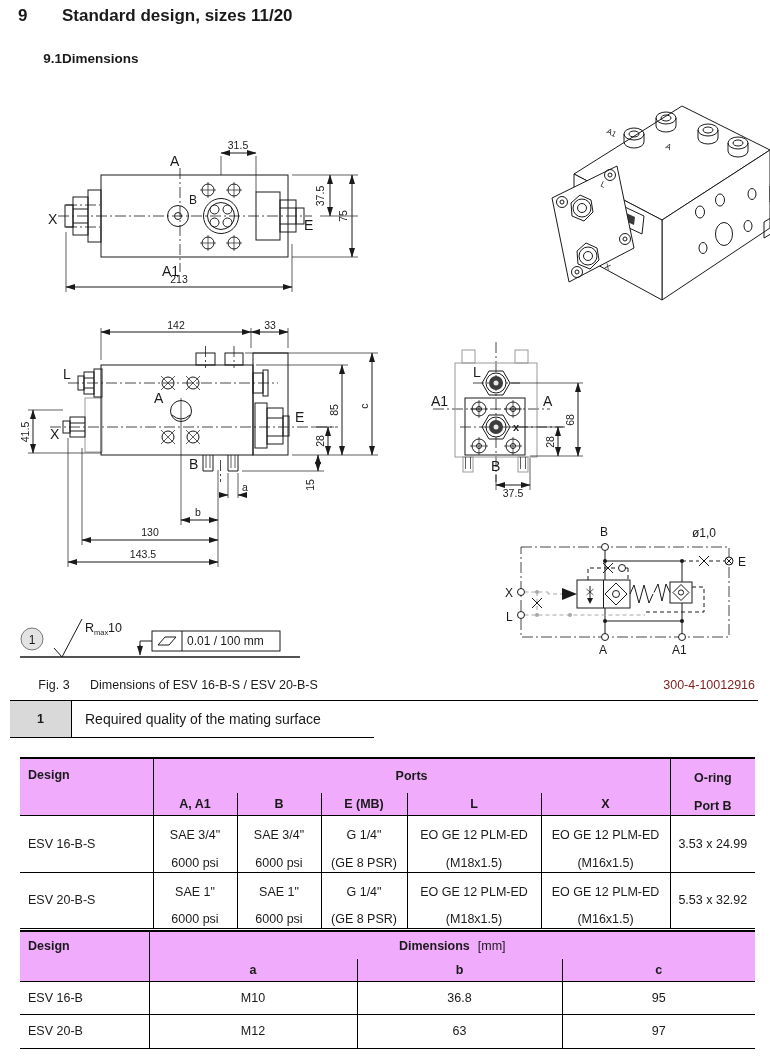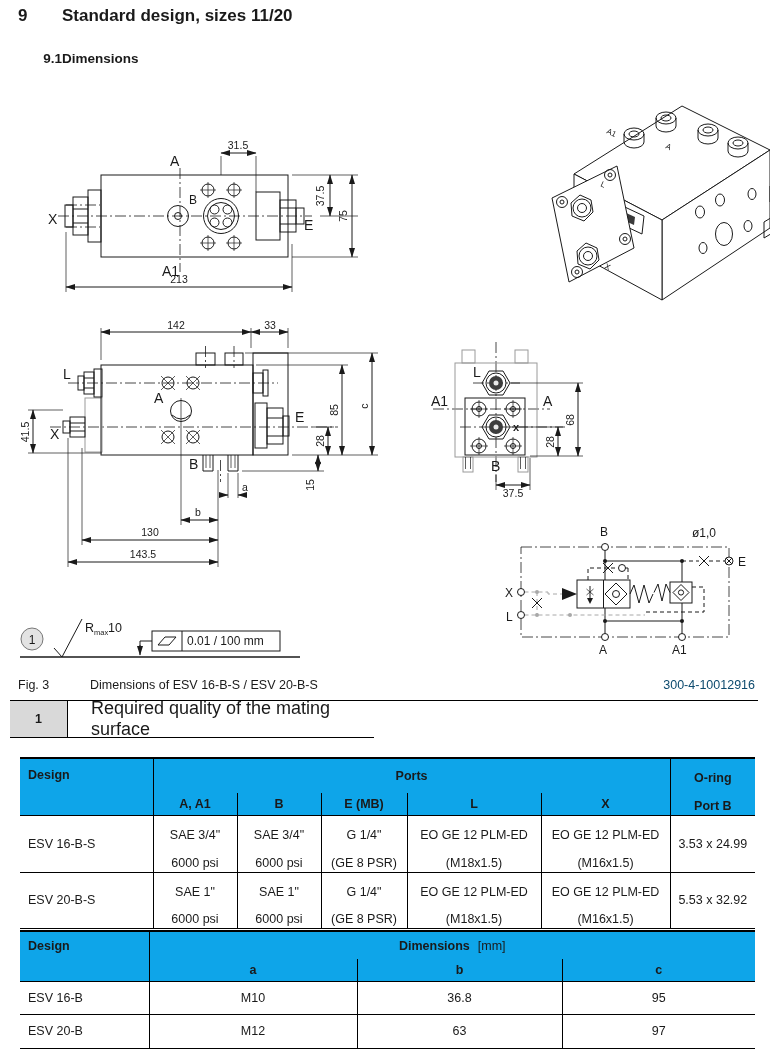--- a/index.html
+++ b/index.html
@@ -19,34 +19,34 @@
   .dsh{stroke:#1a1a1a;fill:none;stroke-width:1;stroke-dasharray:4 3;}
   .dshg{stroke:#a8a8a8;fill:none;stroke-width:1;stroke-dasharray:4 3;}
   .wf{fill:#fff;stroke:#1a1a1a;stroke-width:1;}
   .dot{fill:#1a1a1a;stroke:none;}
   .dotg{fill:#a8a8a8;stroke:none;}
   .t{font-size:14px;}
   .ts{font-size:12px;}
   .d{font-size:10.5px;}
   
   .caption{position:absolute;top:678px;left:18px;width:737px;display:flex;font-size:12.5px;}
-  .caption .flabel{width:72px;}
+  .caption .flabel{width:72px;text-align:center;}
   .caption .ftext{flex:1;}
-  .caption .fnum{color:#0c4a6e;}
+  .caption .fnum{color:#7f1d1d;}
   .cap-rule{position:absolute;top:700px;left:10px;width:748px;border-top:1px solid #000;}
   .note{position:absolute;top:701px;left:10px;width:364px;height:36px;border-bottom:1.5px solid #000;display:flex;}
   .note .nnum{width:61px;background:#d9d9d9;border-right:1.5px solid #000;display:flex;
               align-items:center;justify-content:center;font-size:12.5px;font-weight:bold;}
-  .note .ntxt{display:flex;align-items:center;padding-left:23px;font-size:18px;}
+  .note .ntxt{display:flex;align-items:center;padding-left:13px;font-size:14px;}
   
   table{border-collapse:collapse;table-layout:fixed;position:absolute;left:20px;width:735px;
         font-size:12.5px;}
   .t1{top:757px;border-top:2.5px solid #000;border-bottom:1px solid #000;}
   .t2{top:930px;border-top:2.5px solid #000;border-bottom:1px solid #000;}
-  thead{background:#0ea5e9;}
+  thead{background:#f0abfc;}
   th{font-weight:bold;padding:0;text-align:center;}
   td{padding:0;text-align:center;}
   .br{border-right:1px solid #000;}
   tbody tr{border-top:1px solid #000;}
   .t1 thead tr:nth-child(1){height:34px;}
   .t1 thead tr:nth-child(2){height:22px;}
   .t1 tbody tr{height:48px;}
   .t2 thead tr:nth-child(1){height:28px;}
   .t2 thead tr:nth-child(2){height:22px;}
   .t2 tbody tr{height:33.5px;}

